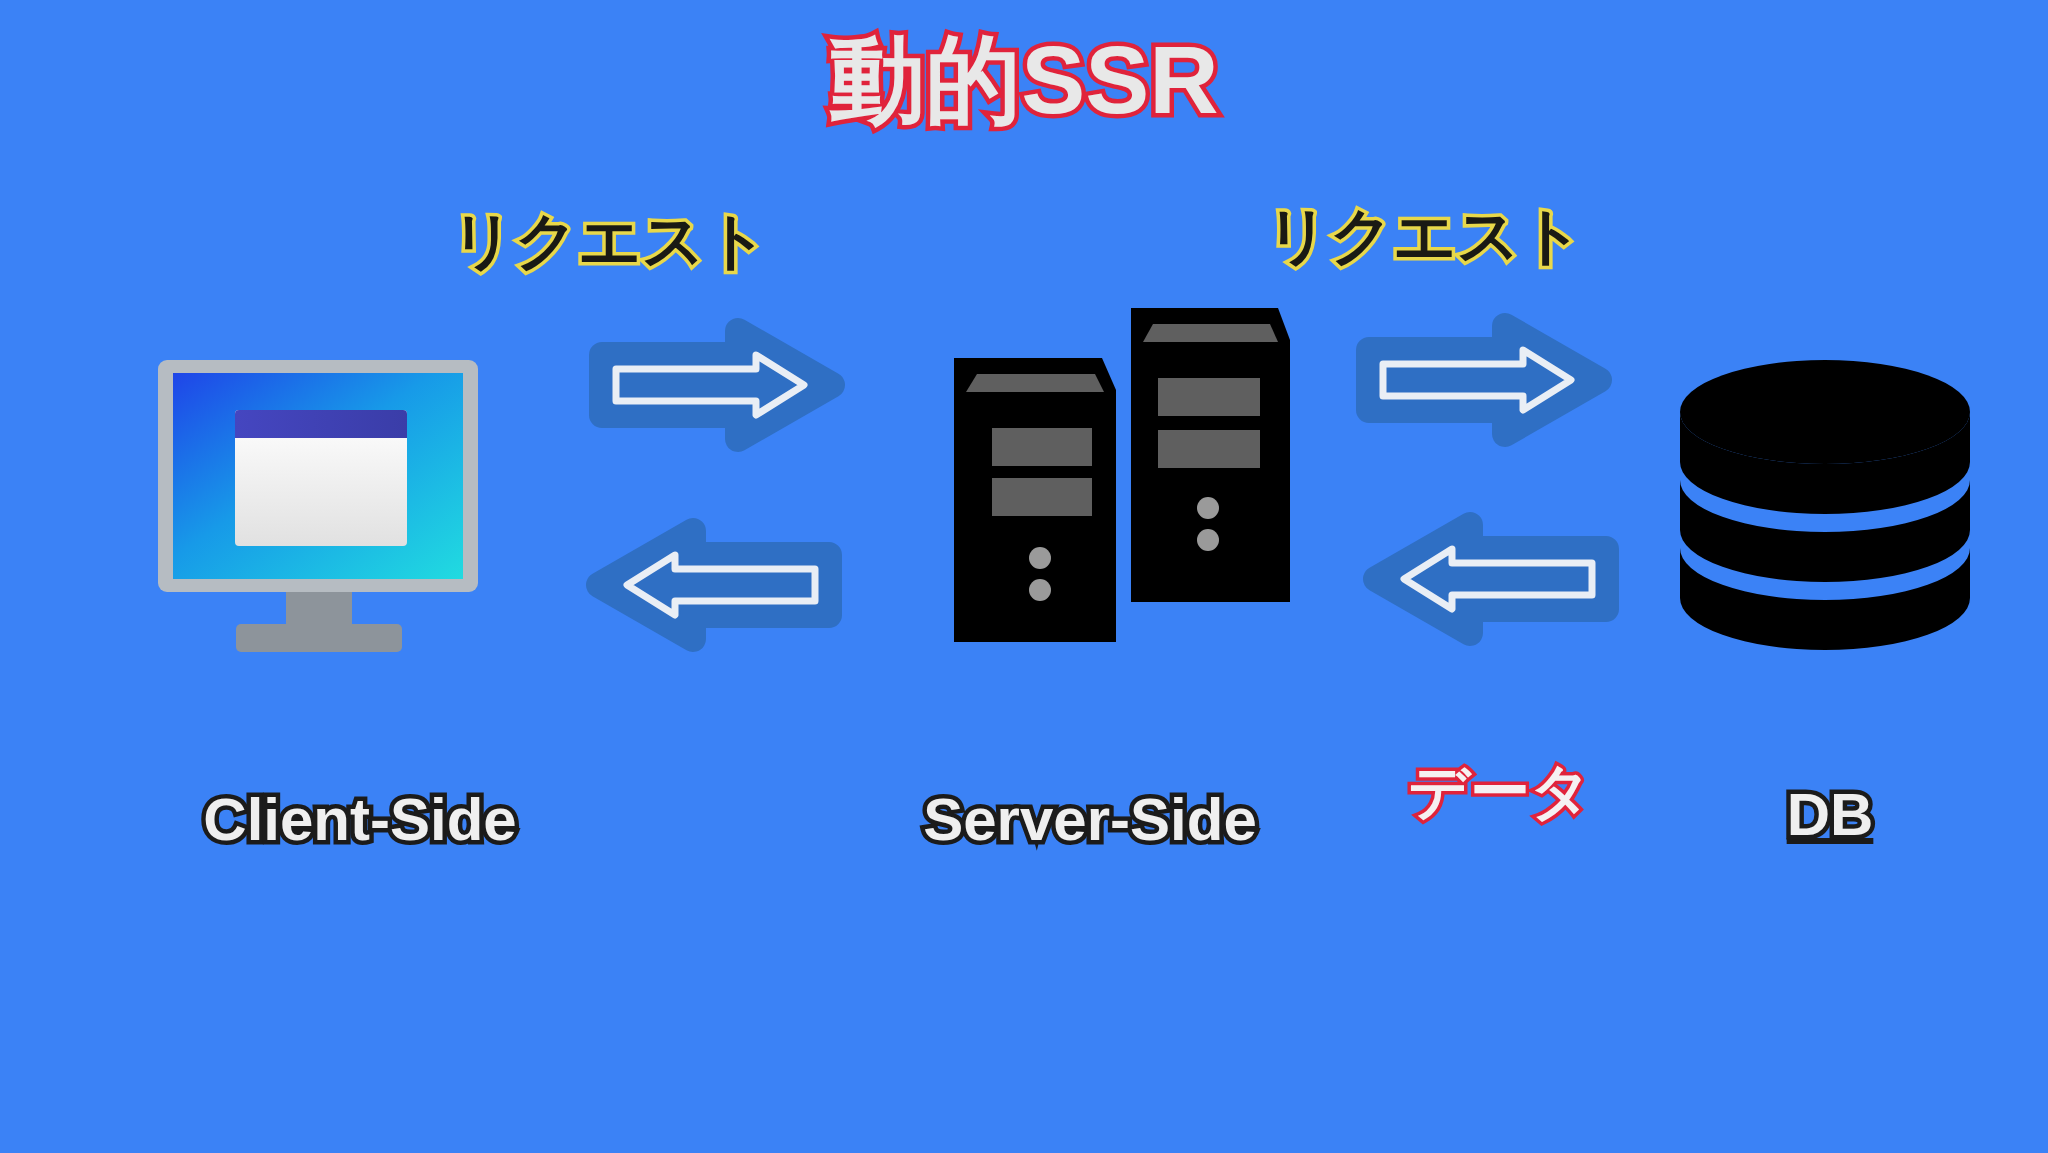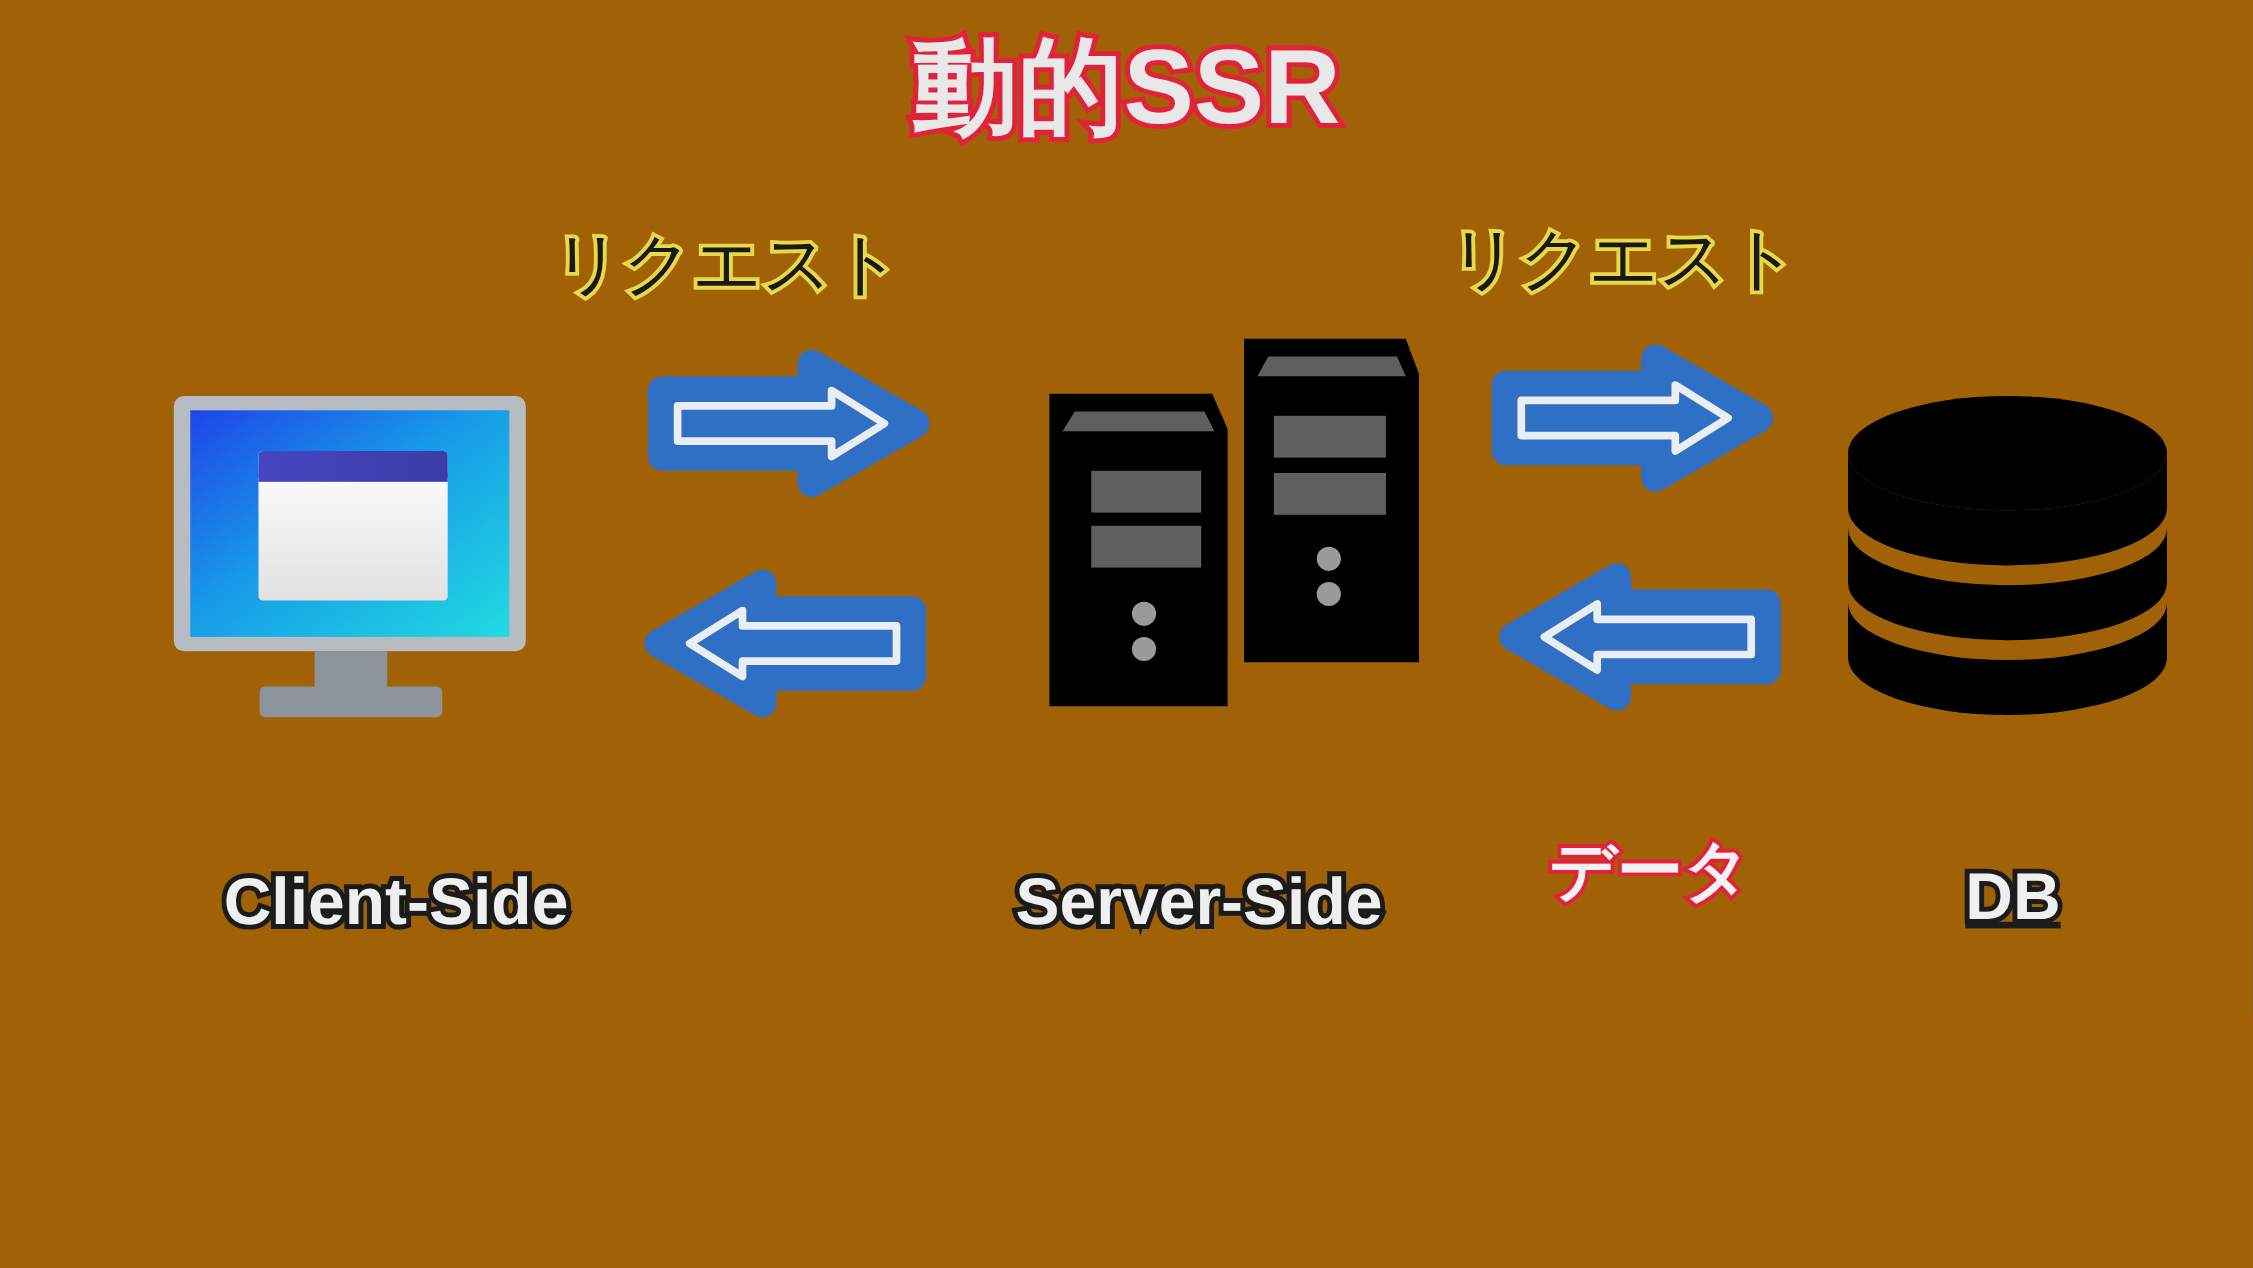--- a/index.html
+++ b/index.html
@@ -33,27 +33,27 @@
     color: #e8e8e8;
     letter-spacing: 0px;
     -webkit-text-stroke: 9px #e0233b;
     paint-order: stroke fill;
     white-space: nowrap;
   }
 
   .lbl-yellow {
     position: absolute;
     font-size: 62px;
-    font-weight: 400;
+    font-weight: 700;
     line-height: 1;
     color: #1a1a14;
     -webkit-text-stroke: 7px #e8d84a;
     paint-order: stroke fill;
     white-space: nowrap;
-    text-align: right;
+    text-align: center;
   }
 
   .lbl-red {
     position: absolute;
     font-size: 60px;
     font-weight: 700;
     line-height: 1.12;
     color: #f5f1f2;
     -webkit-text-stroke: 7px #e0233b;
     paint-order: stroke fill;
@@ -97,21 +97,21 @@
   #arrow-req-left  { left: 588px;  top: 325px; width: 255px; height: 120px; }
   #arrow-res-left  { left: 578px;  top: 525px; width: 265px; height: 120px; }
   #arrow-req-right { left: 1355px; top: 320px; width: 255px; height: 120px; }
   #arrow-res-right { left: 1355px; top: 518px; width: 265px; height: 122px; }
 
   svg { display: block; overflow: visible; }
 </style>
 </head>
 <body style="background: rgb(95, 95, 95);">
 
-<div id="stage" style="background: #a16207;">
+<div id="stage" style="background: #3b82f6;">
 
   <div class="title" id="page-title">動的SSR</div>
 
   <div class="icon-box" id="icon-monitor">
     <svg width="360" height="320" viewBox="0 0 360 320">
       <defs>
         <linearGradient id="screenGrad" x1="0" y1="0" x2="1" y2="1">
           <stop offset="0%" stop-color="#1f45e8"></stop>
           <stop offset="45%" stop-color="#179ae8"></stop>
           <stop offset="100%" stop-color="#21dbe0"></stop>

